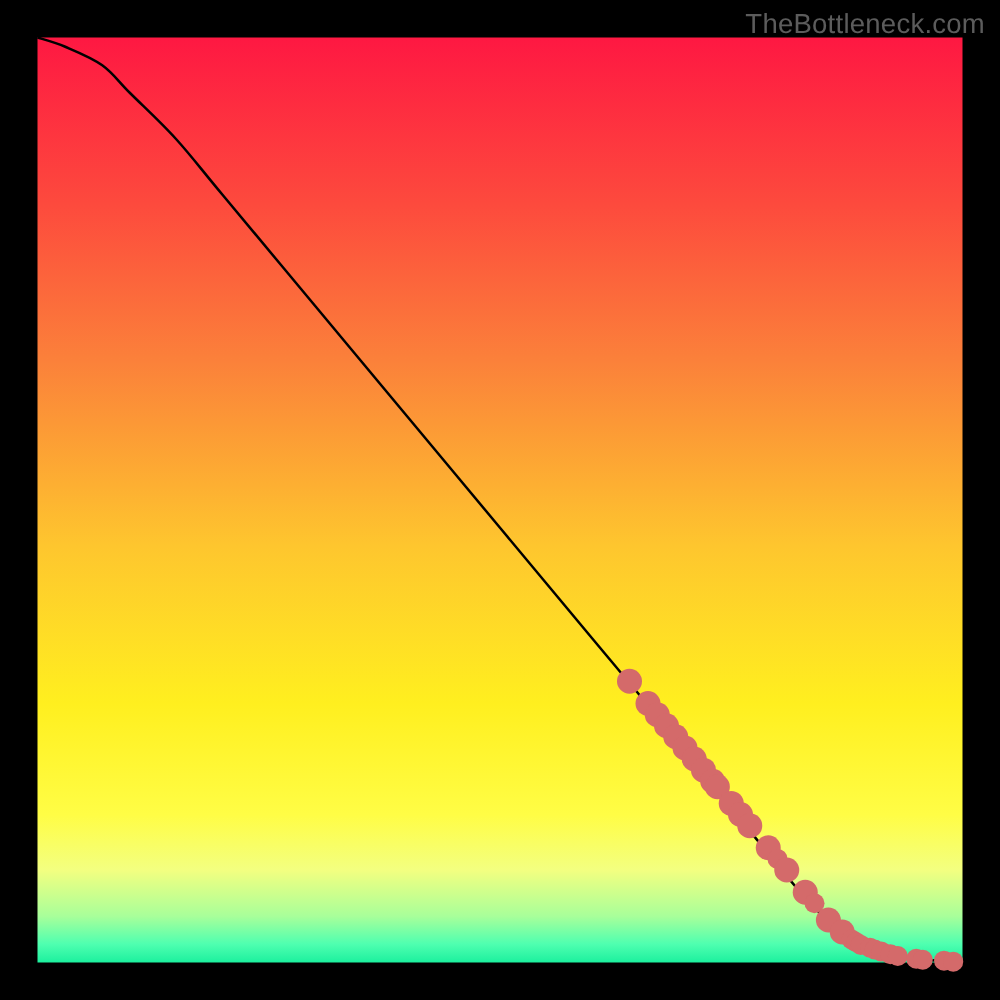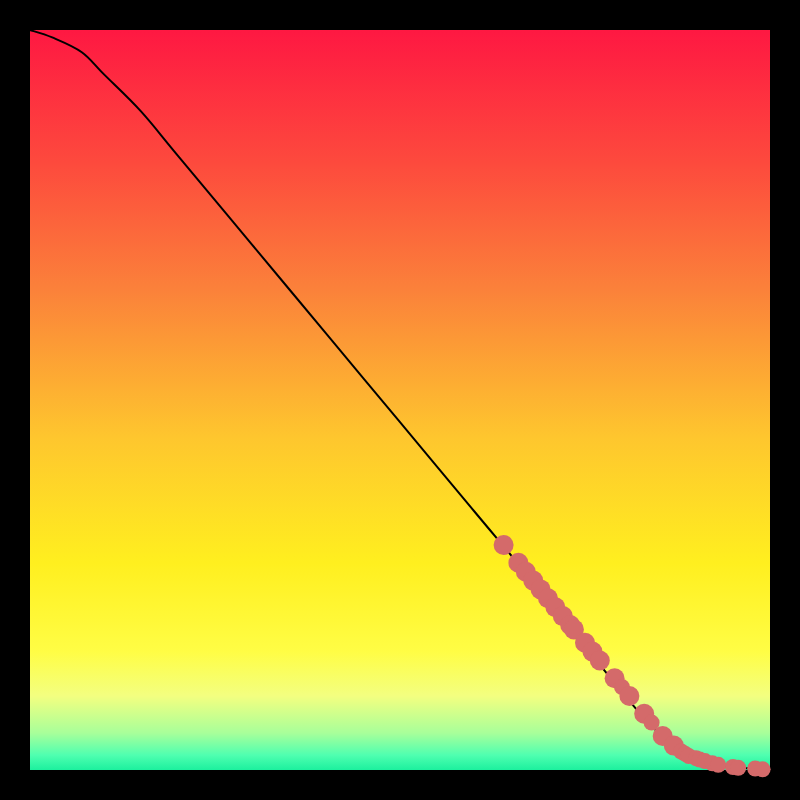--- a/index.html
+++ b/index.html
@@ -91,14 +91,15 @@
           <circle cx="682.3" cy="733.3" r="8.0" fill="#d46a6a" stroke="#b85252" stroke-width="0"></circle>
           <circle cx="688.2" cy="734.8" r="8.0" fill="#d46a6a" stroke="#b85252" stroke-width="0"></circle>
           <circle cx="703.0" cy="737.0" r="8.0" fill="#d46a6a" stroke="#b85252" stroke-width="0"></circle>
           <circle cx="708.2" cy="737.8" r="8.0" fill="#d46a6a" stroke="#b85252" stroke-width="0"></circle>
           <circle cx="725.2" cy="738.5" r="8.0" fill="#d46a6a" stroke="#b85252" stroke-width="0"></circle>
           <circle cx="732.6" cy="739.3" r="8.0" fill="#d46a6a" stroke="#b85252" stroke-width="0"></circle>
         </g>
     </svg>
   </div>
 
+  <div class="watermark">TheBottleneck.com</div>
 
 </div>
 
 </body></html>

